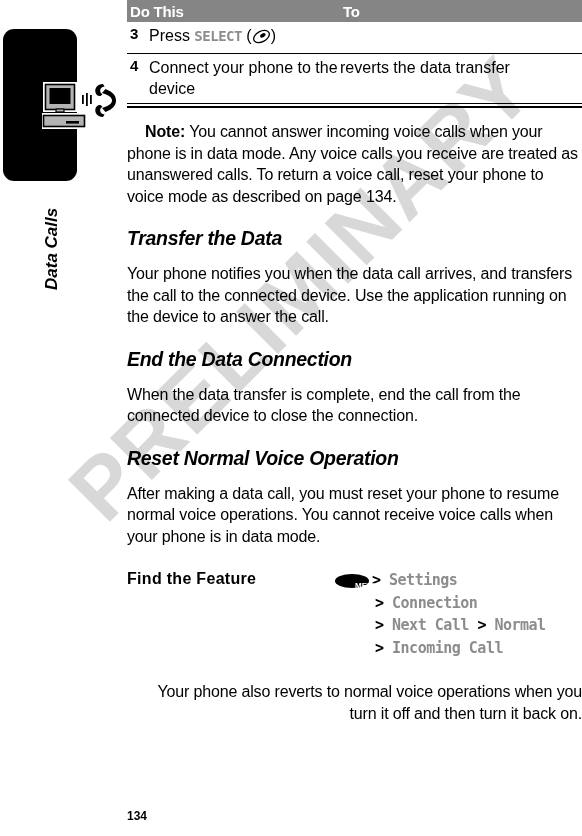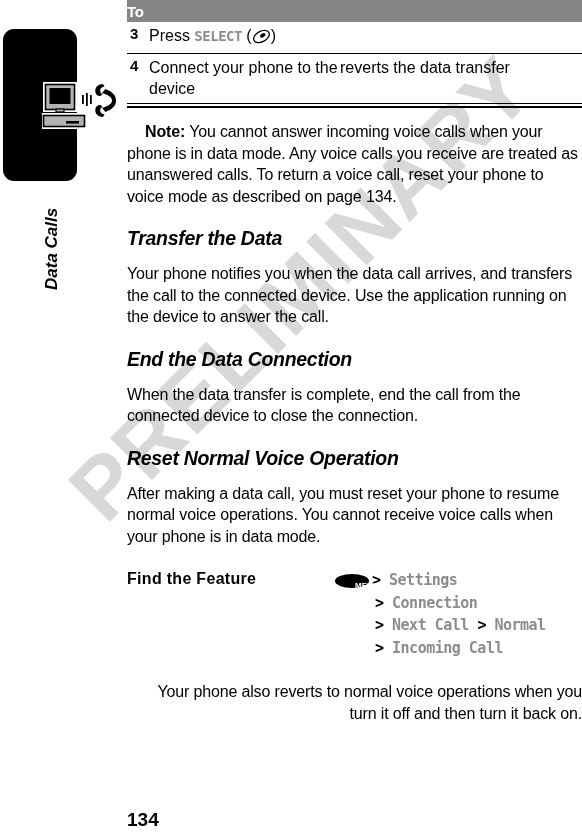--- a/index.html
+++ b/index.html
@@ -220,21 +220,21 @@
     font-weight: bold;
   }
   .path-line.first { padding-left: 0; }
   .path-line.indented { padding-left: 40px; }
 
   
   #page-number {
     position: absolute;
     left: 127px;
     top: 809px;
-    font-size: 19px;
+    font-size: 12px;
     font-weight: bold;
     z-index: 3;
   }
 </style>
 </head>
 <body>
 
 <div id="watermark">
   <div class="wm-text">PRELIMINARY</div>
 </div>
@@ -272,20 +272,21 @@
 
 <div id="chapter-label">
   <span>Data Calls</span>
 </div>
 
 <div id="content">
 
   <div id="step-table">
 
     <div class="table-head">
+      <div class="th th-do">Do This</div>
       <div class="th th-to">To</div>
     </div>
 
     <div class="trow">
       <div class="cell-num">3</div>
       <div class="cell-do"><span>Press </span><span class="softkey-name">SELECT</span><span> (</span><span style="display:inline-block;vertical-align:-3px;"><svg width="19" height="15" viewBox="0 0 19 15" xmlns="http://www.w3.org/2000/svg">
               <ellipse cx="9.5" cy="7.5" rx="8.4" ry="5.2" fill="none" stroke="#000" stroke-width="1.3" transform="rotate(-28 9.5 7.5)"></ellipse>
               <ellipse cx="10.8" cy="6.4" rx="3" ry="1.9" fill="#000" transform="rotate(-28 10.8 6.4)"></ellipse>
             </svg></span><span>)</span></div>
     </div>

